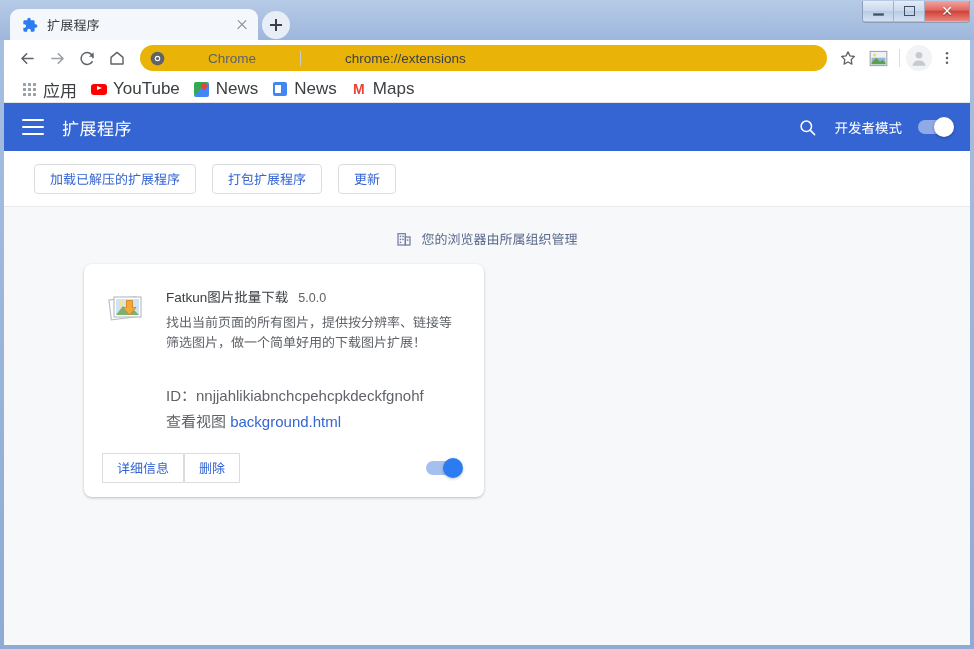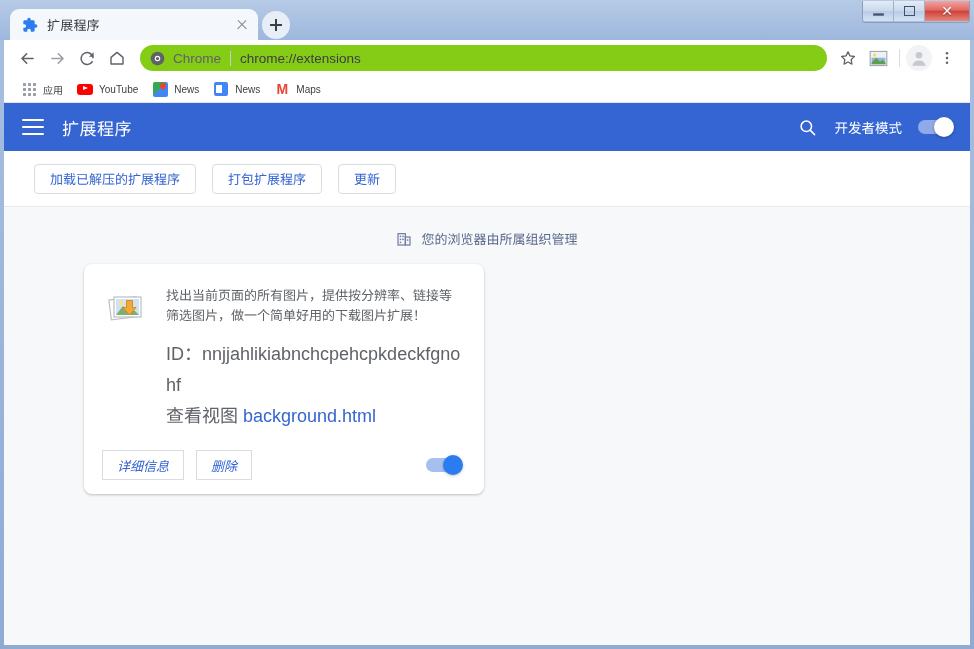--- a/index.html
+++ b/index.html
@@ -174,27 +174,28 @@
     cursor: pointer;
     flex: 0 0 auto;
     color: #5f6368;
   }
   .tb-icon svg { display: block; }
 
   .omnibox {
     flex: 1 1 auto;
     height: 26px;
     margin: 0 6px 0 8px;
-    background: #84cc16;
+    background: #eab308;
     border-radius: 13px;
     display: flex;
     align-items: center;
     padding: 0 10px;
     box-sizing: border-box;
     cursor: text;
+    gap: 35px;
   }
   .omni-chrome-icon {
     width: 15px; height: 15px;
     flex: 0 0 15px;
     margin-right: 8px;
   }
   .omni-label {
     font-size: 13.5px;
     color: #5f6368;
     white-space: nowrap;
@@ -249,21 +250,21 @@
     cursor: pointer;
     flex: 0 0 auto;
   }
   .bm-ico {
     width: 16px; height: 16px;
     margin-right: 6px;
     flex: 0 0 16px;
     display: flex; align-items: center; justify-content: center;
   }
   .bm-label {
-    font-size: 10px;
+    font-size: 17px;
     color: #3c4043;
     white-space: nowrap;
     text-align: center;
   }
   
   .apps-grid {
     display: grid;
     grid-template-columns: repeat(3, 3px);
     grid-template-rows: repeat(3, 3px);
     gap: 2px;
@@ -474,22 +475,22 @@
     color: #5f6368;
     margin-left: 10px;
   }
   .ext-desc {
     font-size: 13px;
     color: #5f6368;
     line-height: 1.55;
     max-width: 300px;
   }
   .ext-meta {
-    margin-top: 13px;
-    font-size: 18px;
+    margin-top: 30px;
+    font-size: 15px;
     color: #5f6368;
     line-height: 1.72;
     word-break: break-all;
   }
   .ext-link {
     color: #3565d3;
     text-decoration: none;
     cursor: pointer;
     text-align: right;
   }
@@ -501,25 +502,23 @@
   .cardbtn {
     height: 30px;
     padding: 0 14px;
     border: 1px solid #dadce0;
     border-radius: 0;
     background: #ffffff;
     color: #3565d3;
     font-size: 13px;
     font-family: inherit;
     cursor: pointer;
-    margin-right: 12px;
     display: flex;
     align-items: center;
     white-space: nowrap;
-    font-style: italic;
   }
   .toggle-blue {
     margin-left: auto;
     width: 34px; height: 14px;
     border-radius: 7px;
     background: #a5c0ee;
     position: relative;
     cursor: pointer;
     flex: 0 0 34px;
     margin-right: 6px;
@@ -738,20 +737,24 @@
                 </g>
                 <rect x="8" y="9" width="27" height="20" fill="#ffffff" stroke="#b9c0c8" stroke-width="1.2"></rect>
                 <rect x="10" y="11" width="23" height="16" fill="#cfe4f3"></rect>
                 <path d="M10 27 17 18l5 5.5 4-3.6 7 7.1z" fill="#7fae6e"></path>
                 <circle cx="15" cy="15.5" r="2.2" fill="#ffe27a"></circle>
                 <path d="M20.5 12.5h6v7h3.6L23.5 27 16.9 19.5h3.6z" fill="#f2a93b" stroke="#d98c1b" stroke-width="1"></path>
               </svg>
             </span>
 
             <div class="card-text">
+              <div class="ext-name-row">
+                <span class="ext-name">Fatkun图片批量下载</span>
+                <span class="ext-version">5.0.0</span>
+              </div>
               <div class="ext-desc">找出当前页面的所有图片，提供按分辨率、链接等筛选图片，做一个简单好用的下载图片扩展！</div>
               <div class="ext-meta">
                 <div>ID：nnjjahlikiabnchcpehcpkdeckfgnohf</div>
                 <div>
                   <span>查看视图</span>
                   <a class="ext-link">background.html</a>
                 </div>
               </div>
             </div>
           </div>

